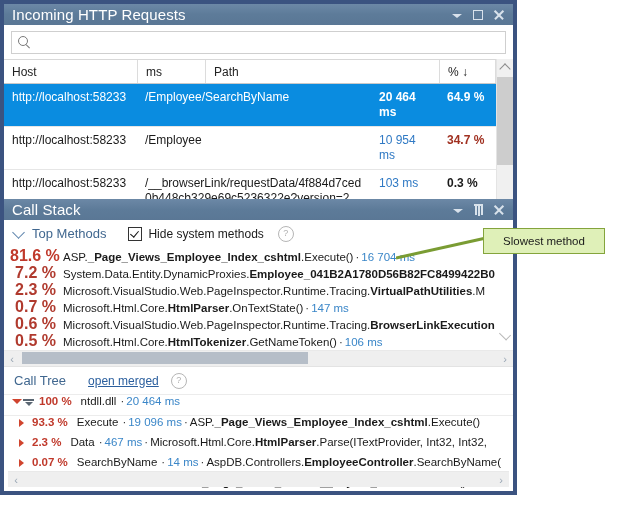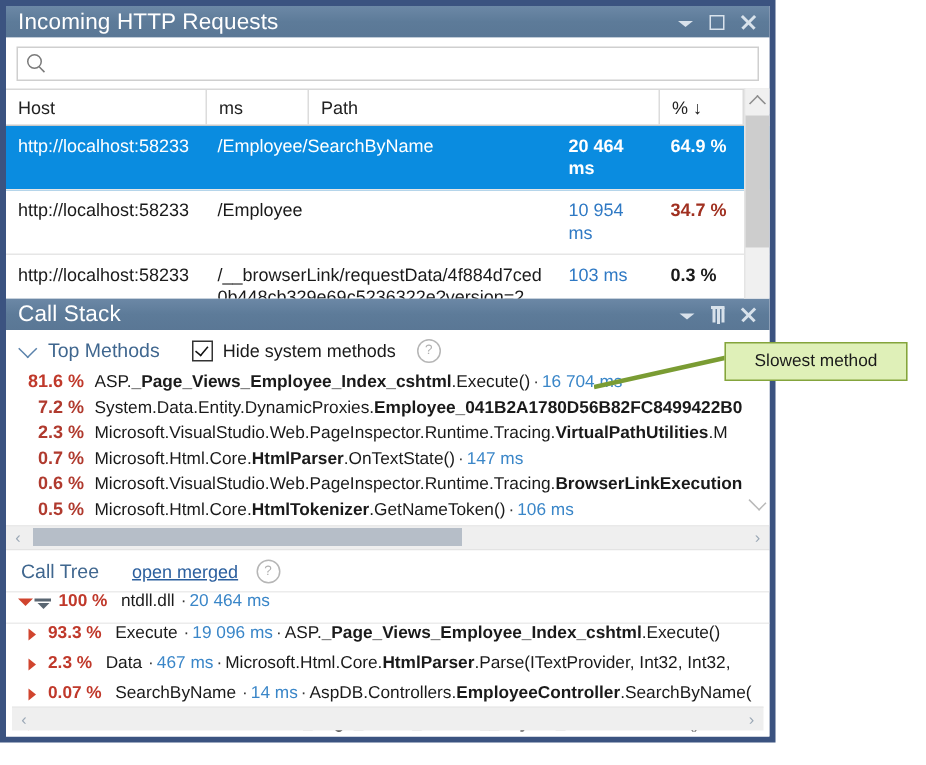--- a/index.html
+++ b/index.html
@@ -152,21 +152,21 @@
     color:#2b5f9e;text-decoration:underline;font-size:12px;margin-right:8px;cursor:pointer;
   }
 
   #tmlist{height:103px;overflow:hidden;position:relative;background:#fff;}
   .tmrow{
     display:flex;align-items:baseline;height:17px;white-space:nowrap;
     font-size:11.5px;padding-left:6px;overflow:hidden;
   }
   .tmpct{
     width:46px;flex:0 0 46px;text-align:right;padding-right:7px;
-    color:#b03a2e;font-weight:bold;font-size:12px;
+    color:#b03a2e;font-weight:bold;font-size:16px;
   }
   .tmrow:first-child .tmpct{color:#c0392b;}
   .tmsig{color:#1a1a1a;overflow:hidden;}
   .tmsig b{font-weight:bold;}
   .dot{color:#333;padding:0 2px;}
   .tmms{color:#3a86c8;}
 
   
   .hsb{
     height:15px;background:#efefef;display:flex;align-items:center;

